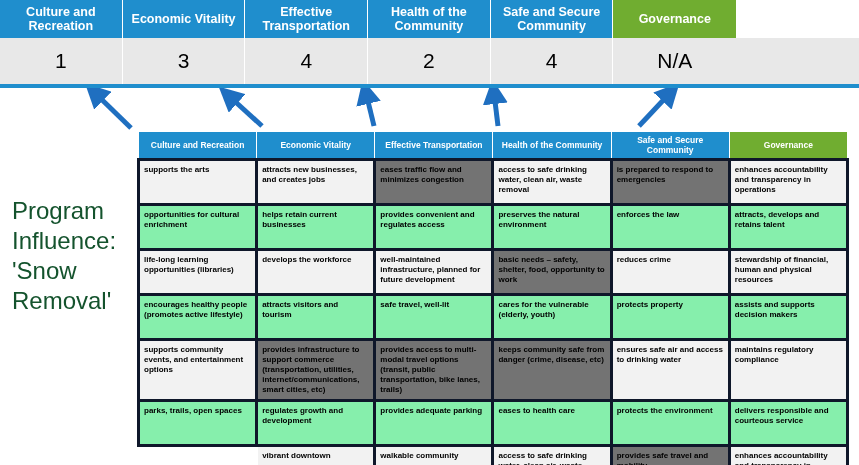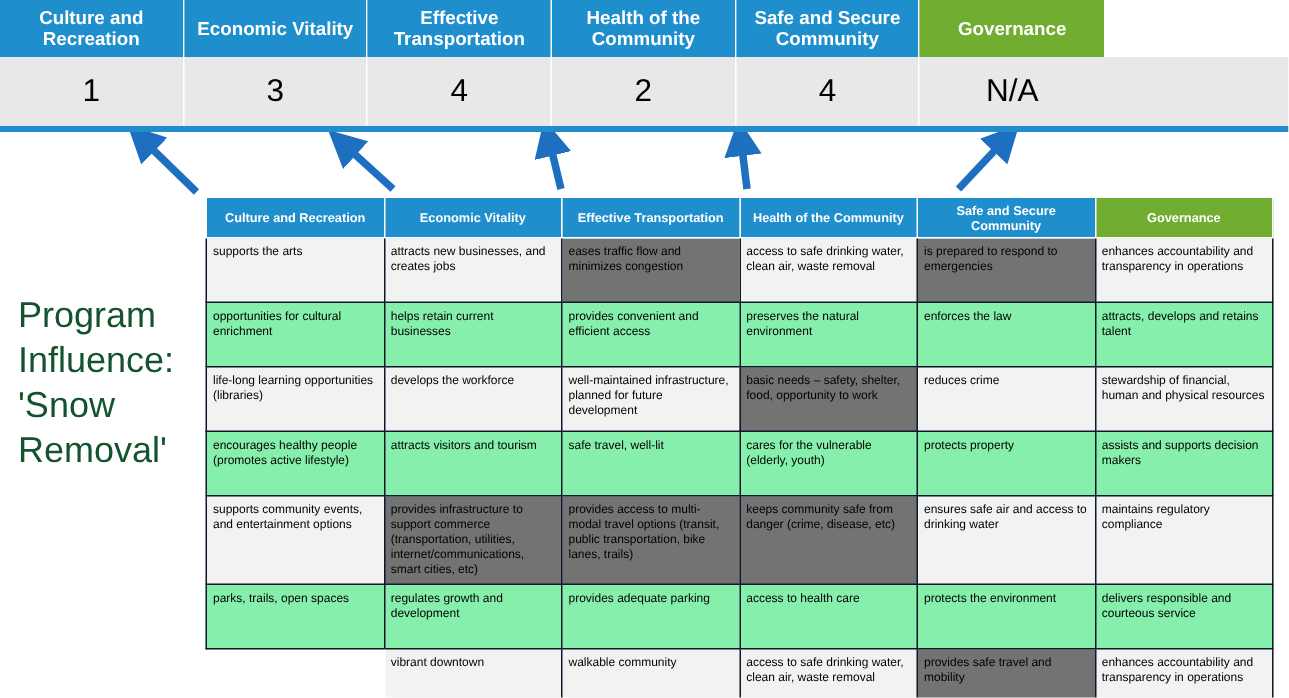--- a/index.html
+++ b/index.html
@@ -122,23 +122,24 @@
   }
   #matrix th.gov {
     background: #70ad30;
   }
   #matrix td {
     font-size: 8px;
     line-height: 10px;
     color: #000000;
     vertical-align: top;
     padding: 4px 4px;
-    border: 1px solid #0f172a;
+    border: 3px solid #0f172a;
     background: #f2f2f2;
     height: 34px;
+    font-weight: bold;
   }
   #matrix tr.alt td {
     background: #86efac;
   }
   #matrix td.hl {
     background: #737373;
   }
   #matrix td.empty {
     background: #ffffff;
     border-color: #ffffff;
@@ -210,21 +211,21 @@
       <td>supports the arts</td>
       <td>attracts new businesses, and creates jobs</td>
       <td class="hl">eases traffic flow and minimizes congestion</td>
       <td>access to safe drinking water, clean air, waste removal</td>
       <td class="hl">is prepared to respond to emergencies</td>
       <td>enhances accountability and transparency in operations</td>
     </tr>
     <tr class="alt">
       <td>opportunities for cultural enrichment</td>
       <td class="hl">helps retain current businesses</td>
-      <td class="hl">provides convenient and efficient access</td>
+      <td class="hl">provides convenient and regulates access</td>
       <td>preserves the natural environment</td>
       <td>enforces the law</td>
       <td>attracts, develops and retains talent</td>
     </tr>
     <tr>
       <td>life-long learning opportunities (libraries)</td>
       <td>develops the workforce</td>
       <td>well-maintained infrastructure, planned for future development</td>
       <td class="hl">basic needs – safety, shelter, food, opportunity to work</td>
       <td>reduces crime</td>
@@ -243,21 +244,21 @@
       <td class="hl">provides infrastructure to support commerce (transportation, utilities, internet/communications, smart cities, etc)</td>
       <td class="hl">provides access to multi-modal travel options (transit, public transportation, bike lanes, trails)</td>
       <td class="hl">keeps community safe from danger (crime, disease, etc)</td>
       <td>ensures safe air and access to drinking water</td>
       <td>maintains regulatory compliance</td>
     </tr>
     <tr class="alt">
       <td class="hl">parks, trails, open spaces</td>
       <td>regulates growth and development</td>
       <td>provides adequate parking</td>
-      <td>access to health care</td>
+      <td>eases to health care</td>
       <td>protects the environment</td>
       <td>delivers responsible and courteous service</td>
     </tr>
     <tr>
       <td class="empty"></td>
       <td>vibrant downtown</td>
       <td>walkable community</td>
       <td>access to safe drinking water, clean air, waste removal</td>
       <td class="hl">provides safe travel and mobility</td>
       <td>enhances accountability and transparency in operations</td>

